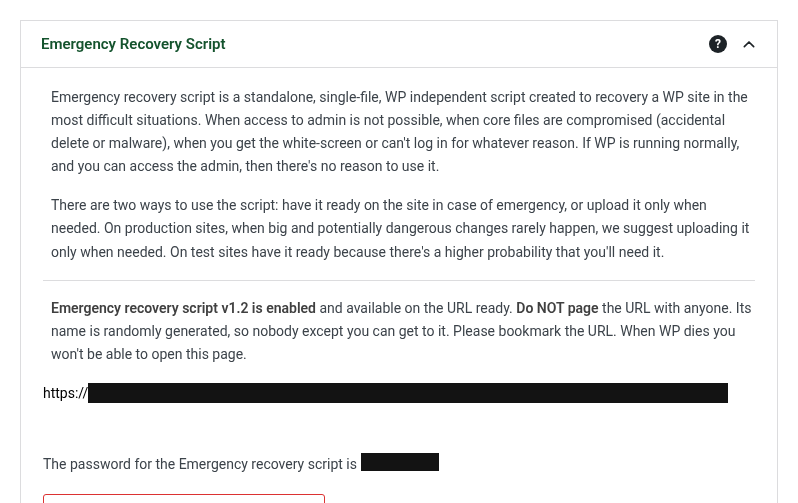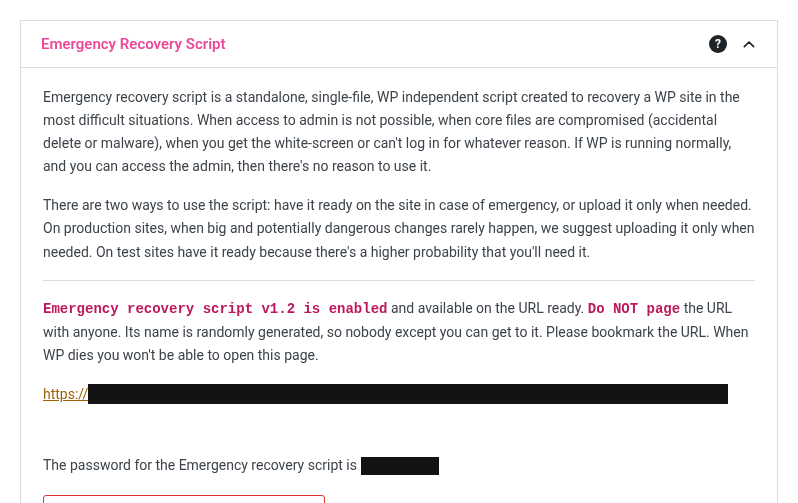--- a/index.html
+++ b/index.html
@@ -19,21 +19,21 @@
   .panel-header {
     display: flex;
     align-items: center;
     padding: 14px 20px;
     border-bottom: 1px solid #dcdcde;
   }
   .panel-title {
     flex: 1;
     font-size: 15px;
     font-weight: 600;
-    color: #ec4899;
+    color: #14532d;
   }
   .help-icon {
     width: 18px;
     height: 18px;
     border-radius: 50%;
     background: #1d2327;
     color: #fff;
     display: flex;
     align-items: center;
     justify-content: center;
@@ -46,63 +46,62 @@
     cursor: pointer;
     display: flex;
     align-items: center;
   }
   .chevron svg { width: 16px; height: 16px; }
   .panel-body {
     padding: 18px 22px 22px;
     line-height: 1.65;
     color: #3c434a;
   }
-  .panel-body p { margin: 0 0 16px 0; }
+  .panel-body p { margin: 0 0 16px 8px; }
   hr {
     border: none;
     border-top: 1px solid #dcdcde;
     margin: 8px 0 16px;
   }
   .status-line { margin-bottom: 4px; }
   .url-line {
     display: flex;
     align-items: center;
     margin-bottom: 14px;
   }
   .url-prefix {
-    color: #a16207;
-    text-decoration: underline;
+    color: #000000;
   }
   .redact-bar {
     background: #131313;
     height: 20px;
     flex: 0 0 640px;
   }
   .pwd-line {
     display: flex;
-    align-items: center;
+    align-items: flex-start;
     margin-bottom: 18px;
     margin-top: 48px;
   }
   .pwd-redact {
     background: #131313;
     height: 18px;
     width: 78px;
     margin-left: 4px;
   }
   .btn-remove {
     border: 1px solid #dc3232;
     color: #c2410c;
     background: #fff;
     padding: 7px 14px;
     font-size: 16px;
     border-radius: 3px;
     cursor: pointer;
   }
-  b { font-weight: 600; color: #be185d; font-family: Liberation Mono, monospace;}
+  b { font-weight: 600; color: #404040;}
 </style>
 </head>
 <body>
 
 <div class="panel">
   <div class="panel-header">
     <div class="panel-title">Emergency Recovery Script</div>
     <div class="help-icon">?</div>
     <div class="chevron">
       <svg viewBox="0 0 24 24" fill="none" stroke="#1d2327" stroke-width="2.5" stroke-linecap="round" stroke-linejoin="round">

